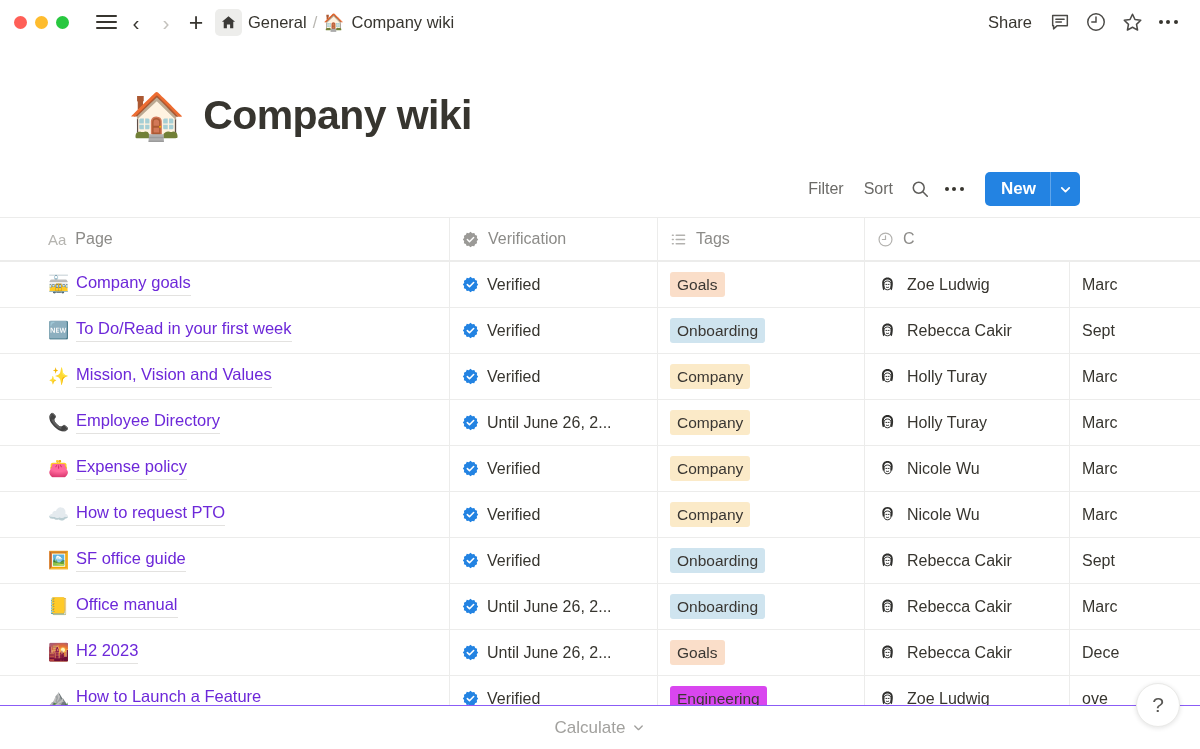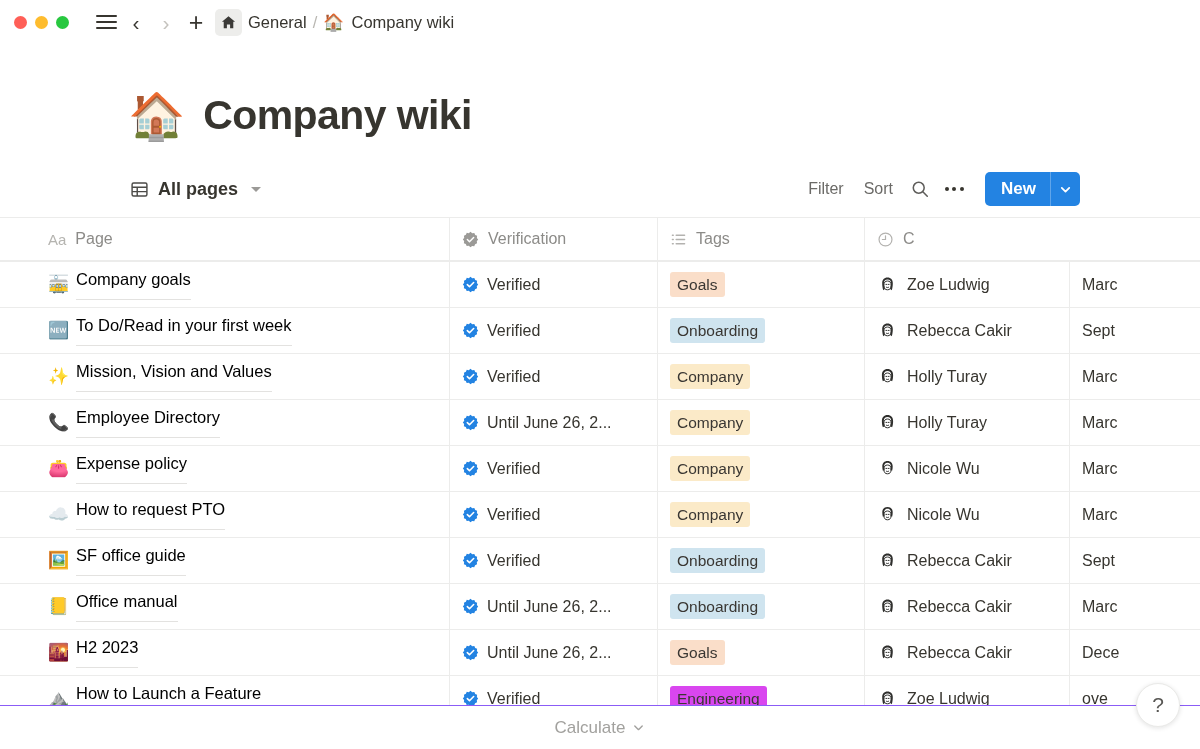--- a/index.html
+++ b/index.html
@@ -126,23 +126,23 @@
   .c-tags   { width: 207px; }
   .c-owner  { width: 205px; }
   .c-date   { width: 130px; border-right: none; }
 
   .th-label { font-size: 16px; color: #8c8b88; }
   .th-icon { margin-right: 9px; display: inline-flex; align-items: center; color: #b3b2af; }
   .aa { font-size: 15px; color: #b5b4b0; margin-right: 9px; font-weight: 400; }
 
   .row-emoji { font-size: 17px; line-height: 1; margin-right: 9px; width: 19px; text-align:center; }
   .page-name {
-    font-size: 16.5px; color: #000000;
+    font-size: 16.5px; color: #6d28d9;
     border-bottom: 1px solid #e3e2e0;
-    padding-bottom: 10px;
+    padding-bottom: 3px;
   }
 
   .verif-badge { width: 17px; height: 17px; margin-right: 8px; flex: none; }
   .verif-text { font-size: 16px; color: #37352f; overflow: hidden; text-overflow: ellipsis; }
 
   .tag {
     font-size: 15.5px;
     padding: 2px 7px;
     border-radius: 3px;
     line-height: 21px;
@@ -210,37 +210,60 @@
     <div class="home-chip">
       <svg width="15" height="15" viewBox="0 0 16 16">
         <path d="M8 1.3 1 7.1h1.9V14h3.4v-3.9h3.4V14h3.4V7.1H15z" fill="#3b3a37"></path>
       </svg>
     </div>
     <span class="crumb-text">General</span>
     <span class="crumb-sep">/</span>
     <span class="crumb-emoji">🏠</span>
     <span class="crumb-text">Company wiki</span>
 
+    <div class="topbar-right">
+      <span class="share-btn">Share</span>
+
+      <div class="tb-icon">
+        <svg width="22" height="22" viewBox="0 0 24 24" fill="none" stroke="#4b4a47" stroke-width="1.6">
+          <path d="M4 5h16v11H9l-4 3.5V16H4z" stroke-linejoin="round"></path>
+          <path d="M7.5 9h9M7.5 12h6" stroke-linecap="round"></path>
+        </svg>
+      </div>
+
+      <div class="tb-icon">
+        <svg width="22" height="22" viewBox="0 0 24 24" fill="none" stroke="#4b4a47" stroke-width="1.6">
+          <circle cx="12" cy="12" r="9"></circle>
+          <path d="M12 6.6V12H7.4" stroke-linecap="round"></path>
+        </svg>
+      </div>
+
+      <div class="tb-icon">
+        <svg width="23" height="23" viewBox="0 0 24 24" fill="none" stroke="#4b4a47" stroke-width="1.6">
+          <path d="M12 3.4l2.6 5.5 6 .8-4.4 4.2 1.1 6-5.3-2.9-5.3 2.9 1.1-6L3.4 9.7l6-.8z" stroke-linejoin="round"></path>
+        </svg>
+      </div>
+
+      <div class="tb-icon">
+        <span class="dots3">
+            <i></i>
+            <i></i>
+            <i></i>
+          </span>
+      </div>
+    </div>
   </div>
 
   <div class="page-wrap">
     <div class="title-row">
       <span class="title-emoji">🏠</span>
       <h1 class="page-title">Company wiki</h1>
     </div>
 
     <div class="viewbar">
-      <div class="view-tab">
-        <svg width="19" height="19" viewBox="0 0 20 20" fill="none" stroke="#4b4a47" stroke-width="1.5">
-          <rect x="2.2" y="3.2" width="15.6" height="13.6" rx="1.6"></rect>
-          <path d="M2.2 7.7h15.6M2.2 12.2h15.6M7.6 7.7v9.1"></path>
-        </svg>
-        <span class="view-tab-label">All pages</span>
-        <span class="caret"></span>
-      </div>
 
       <div class="viewbar-right">
         <span class="vb-text">Filter</span>
         <span class="vb-text">Sort</span>
 
         <div class="vb-icon">
           <svg width="20" height="20" viewBox="0 0 22 22" fill="none" stroke="#5e5d5a" stroke-width="1.7">
             <circle cx="9.6" cy="9.6" r="6"></circle>
             <path d="M14.1 14.1 19 19" stroke-linecap="round"></path>
           </svg>

